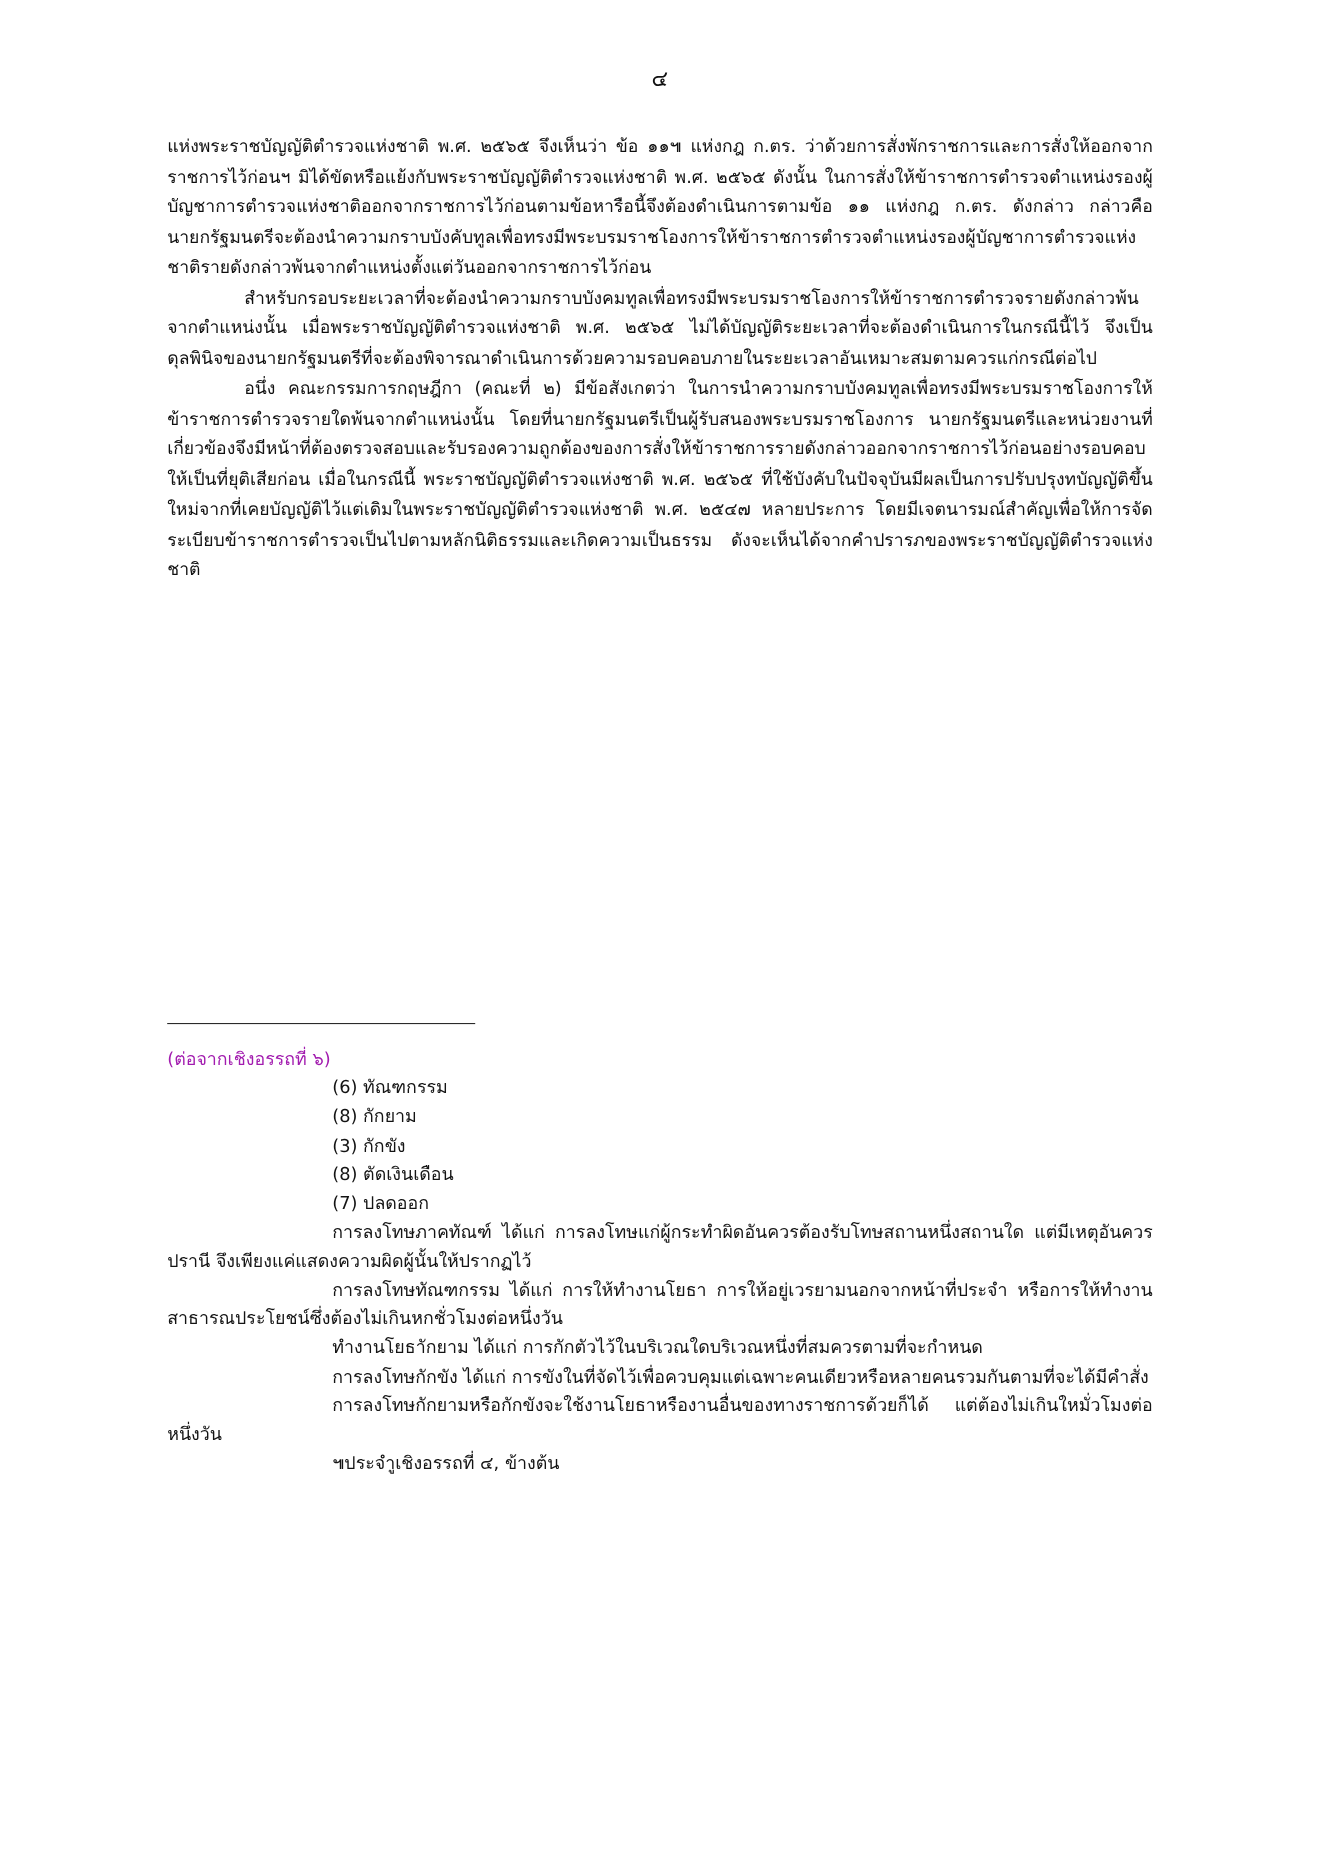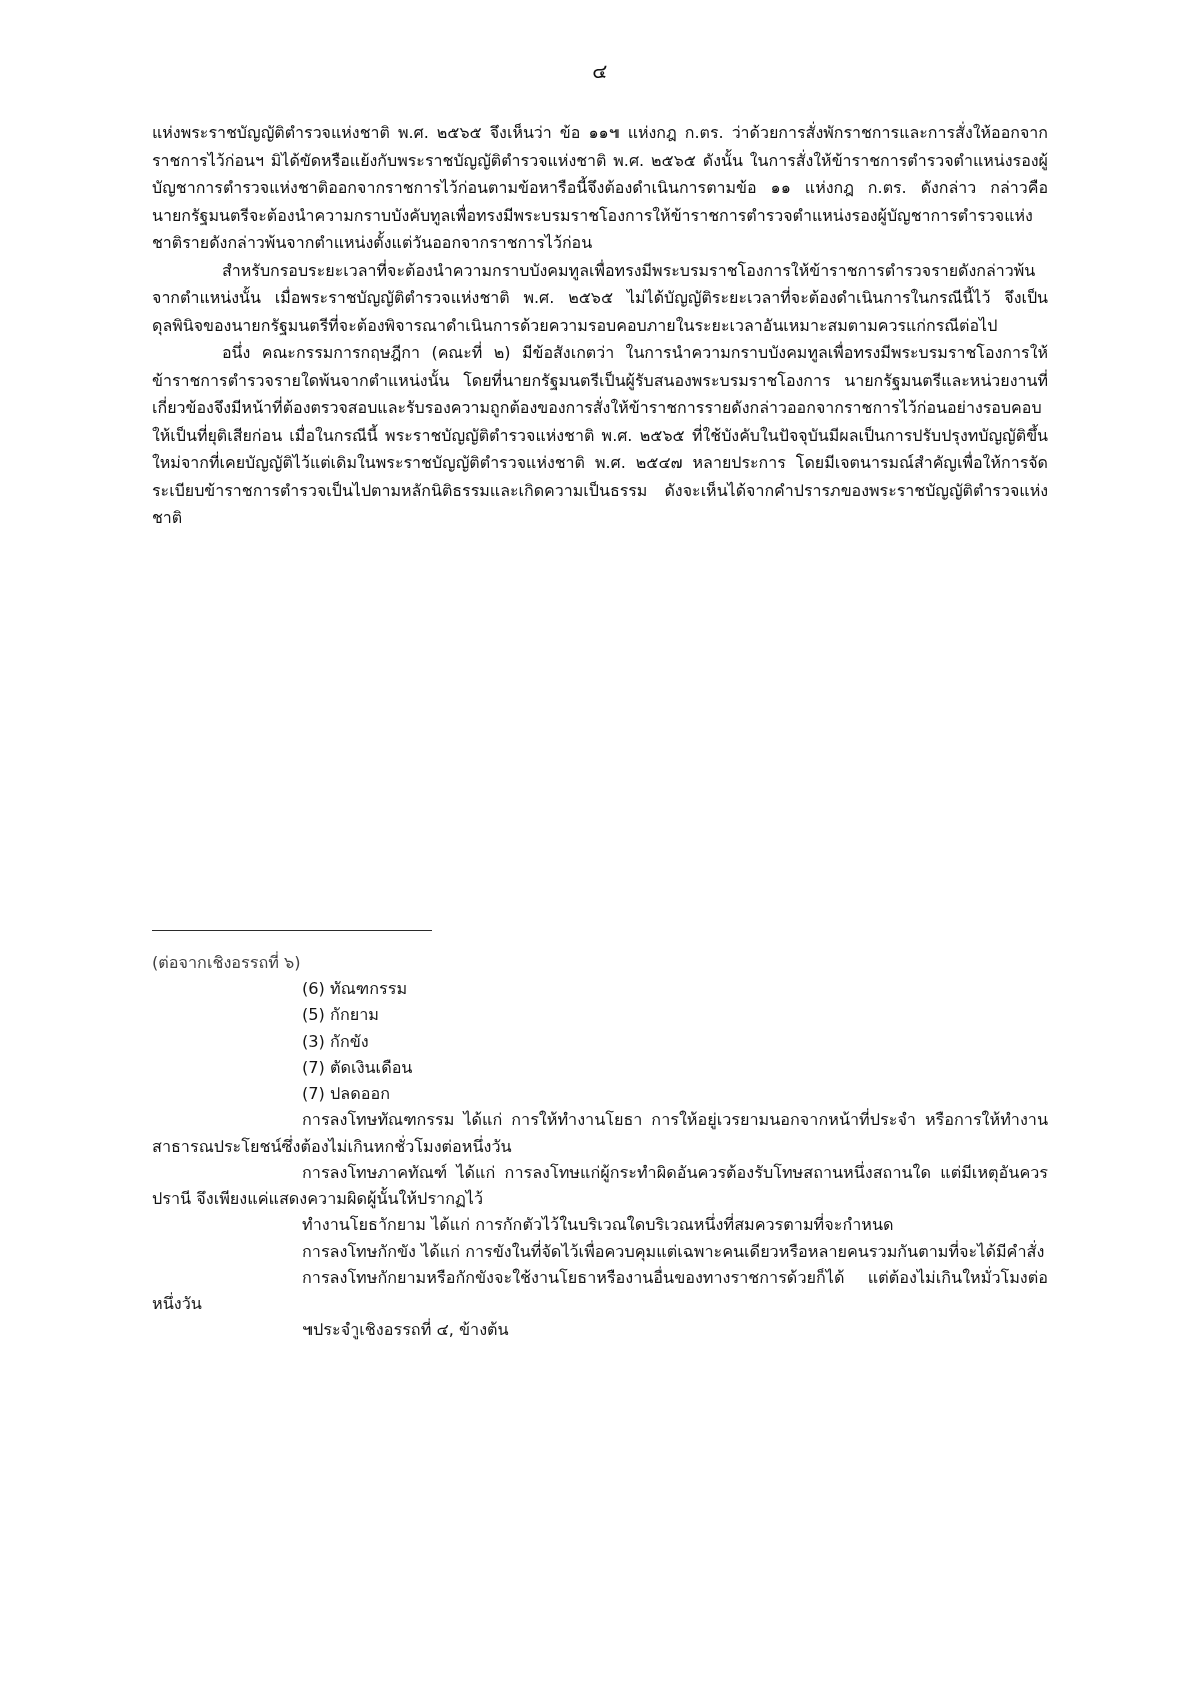--- a/index.html
+++ b/index.html
@@ -58,21 +58,21 @@
   }
   .footnote-block {
     position: absolute;
     left: 152px;
     top: 950px;
     width: 896px;
   }
   .fn-line {
     font-size: 16.2px;
     line-height: 1.62;
-    color: #404040;
+    color: #a21caf;
     text-align: justify;
     text-align-last: left;
   }
   .fn-item {
     font-size: 16.2px;
     line-height: 1.62;
     padding-left: 150px;
     color: #141414;
   }
   .fn-para {
@@ -101,25 +101,25 @@
     <p class="para">แห่งพระราชบัญญัติตำรวจแห่งชาติ พ.ศ. ๒๕๖๕ จึงเห็นว่า ข้อ ๑๑๚ แห่งกฎ ก.ตร. ว่าด้วยการสั่งพักราชการและการสั่งให้ออกจากราชการไว้ก่อนฯ มิได้ขัดหรือแย้งกับพระราชบัญญัติตำรวจแห่งชาติ พ.ศ. ๒๕๖๕ ดังนั้น ในการสั่งให้ข้าราชการตำรวจตำแหน่งรองผู้บัญชาการตำรวจแห่งชาติออกจากราชการไว้ก่อนตามข้อหารือนี้จึงต้องดำเนินการตามข้อ ๑๑ แห่งกฎ ก.ตร. ดังกล่าว กล่าวคือ นายกรัฐมนตรีจะต้องนำความกราบบังคับทูลเพื่อทรงมีพระบรมราชโองการให้ข้าราชการตำรวจตำแหน่งรองผู้บัญชาการตำรวจแห่งชาติรายดังกล่าวพ้นจากตำแหน่งตั้งแต่วันออกจากราชการไว้ก่อน</p>
     <p class="para indent">สำหรับกรอบระยะเวลาที่จะต้องนำความกราบบังคมทูลเพื่อทรงมีพระบรมราชโองการให้ข้าราชการตำรวจรายดังกล่าวพ้นจากตำแหน่งนั้น เมื่อพระราชบัญญัติตำรวจแห่งชาติ พ.ศ. ๒๕๖๕ ไม่ได้บัญญัติระยะเวลาที่จะต้องดำเนินการในกรณีนี้ไว้ จึงเป็นดุลพินิจของนายกรัฐมนตรีที่จะต้องพิจารณาดำเนินการด้วยความรอบคอบภายในระยะเวลาอันเหมาะสมตามควรแก่กรณีต่อไป</p>
     <p class="para indent">อนึ่ง คณะกรรมการกฤษฎีกา (คณะที่ ๒) มีข้อสังเกตว่า ในการนำความกราบบังคมทูลเพื่อทรงมีพระบรมราชโองการให้ข้าราชการตำรวจรายใดพ้นจากตำแหน่งนั้น โดยที่นายกรัฐมนตรีเป็นผู้รับสนองพระบรมราชโองการ นายกรัฐมนตรีและหน่วยงานที่เกี่ยวข้องจึงมีหน้าที่ต้องตรวจสอบและรับรองความถูกต้องของการสั่งให้ข้าราชการรายดังกล่าวออกจากราชการไว้ก่อนอย่างรอบคอบให้เป็นที่ยุติเสียก่อน เมื่อในกรณีนี้ พระราชบัญญัติตำรวจแห่งชาติ พ.ศ. ๒๕๖๕ ที่ใช้บังคับในปัจจุบันมีผลเป็นการปรับปรุงทบัญญัติขึ้นใหม่จากที่เคยบัญญัติไว้แต่เดิมในพระราชบัญญัติตำรวจแห่งชาติ พ.ศ. ๒๕๔๗ หลายประการ โดยมีเจตนารมณ์สำคัญเพื่อให้การจัดระเบียบข้าราชการตำรวจเป็นไปตามหลักนิติธรรมและเกิดความเป็นธรรม ดังจะเห็นได้จากคำปรารภของพระราชบัญญัติตำรวจแห่งชาติ</p>
   </div>
 
   <div class="footnote-sep"></div>
 
   <div class="footnote-block">
     <div class="fn-line">(ต่อจากเชิงอรรถที่ ๖)</div>
     <div class="fn-item">(6) ทัณฑกรรม</div>
-    <div class="fn-item">(5) กักยาม</div>
+    <div class="fn-item">(8) กักยาม</div>
     <div class="fn-item">(3) กักขัง</div>
-    <div class="fn-item">(7) ตัดเงินเดือน</div>
+    <div class="fn-item">(8) ตัดเงินเดือน</div>
     <div class="fn-item">(7) ปลดออก</div>
+    <div class="fn-para">การลงโทษภาคทัณฑ์ ได้แก่ การลงโทษแก่ผู้กระทำผิดอันควรต้องรับโทษสถานหนึ่งสถานใด แต่มีเหตุอันควรปรานี จึงเพียงแค่แสดงความผิดผู้นั้นให้ปรากฏไว้</div>
     <div class="fn-para">การลงโทษทัณฑกรรม ได้แก่ การให้ทำงานโยธา การให้อยู่เวรยามนอกจากหน้าที่ประจำ หรือการให้ทำงานสาธารณประโยชน์ซึ่งต้องไม่เกินหกชั่วโมงต่อหนึ่งวัน</div>
-    <div class="fn-para">การลงโทษภาคทัณฑ์ ได้แก่ การลงโทษแก่ผู้กระทำผิดอันควรต้องรับโทษสถานหนึ่งสถานใด แต่มีเหตุอันควรปรานี จึงเพียงแค่แสดงความผิดผู้นั้นให้ปรากฏไว้</div>
     <div class="fn-para">ทำงานโยธาักยาม ได้แก่ การกักตัวไว้ในบริเวณใดบริเวณหนึ่งที่สมควรตามที่จะกำหนด</div>
     <div class="fn-para">การลงโทษกักขัง ได้แก่ การขังในที่จัดไว้เพื่อควบคุมแต่เฉพาะคนเดียวหรือหลายคนรวมกันตามที่จะได้มีคำสั่ง</div>
     <div class="fn-para">การลงโทษกักยามหรือกักขังจะใช้งานโยธาหรืองานอื่นของทางราชการด้วยก็ได้ แต่ต้องไม่เกินใหมั่วโมงต่อหนึ่งวัน</div>
     <div class="fn-last">๚ประจำูเชิงอรรถที่ ๔, ข้างต้น</div>
   </div>
 
 </div>
 
 </body></html>

